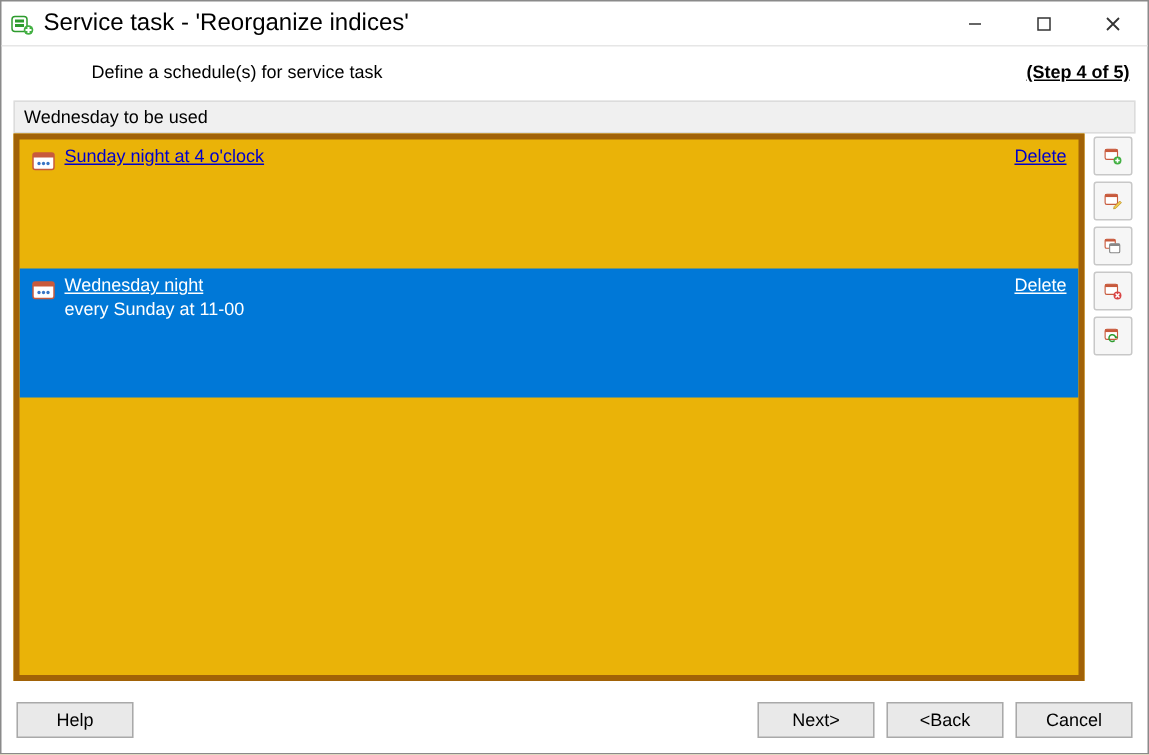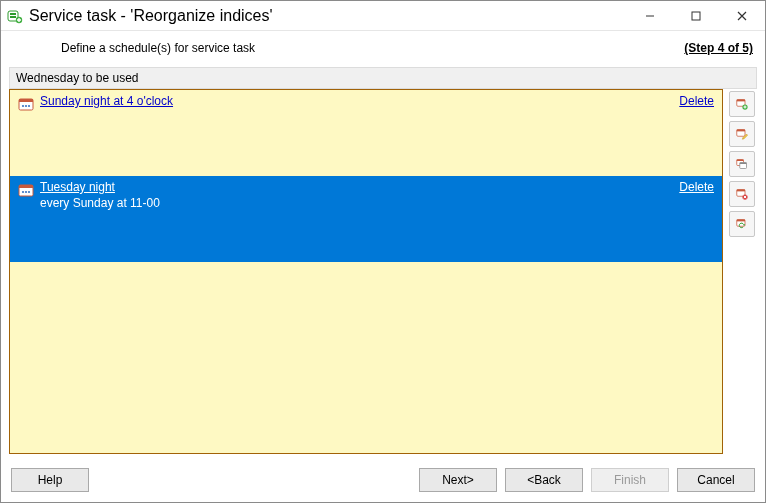--- a/index.html
+++ b/index.html
@@ -10,21 +10,21 @@
   .titlebar .title { flex: 1; color: #000; font-size: 16px; }
   .winbtns { display: flex; height: 100%; }
   .winbtn { width: 46px; height: 30px; display: flex; align-items: center; justify-content: center; color: #333; background: transparent; border: none; }
   .winbtn svg { width: 10px; height: 10px; }
   .header { display: flex; align-items: center; justify-content: space-between; padding: 10px 12px 12px 12px; margin-left: 48px; }
   .header .instr { color: #000; }
   .header .step { font-weight: bold; text-decoration: underline; }
   .body { flex: 1; display: flex; flex-direction: column; padding: 0 8px 8px 8px; min-height: 0; }
   .panel-label { background: #f0f0f0; border: 1px solid #dcdcdc; padding: 3px 6px; margin: 0 0 0 0; }
   .main-row { flex: 1; display: flex; gap: 6px; min-height: 0; margin-top: 0; }
-  .listbox { flex: 1; border: 1px solid #a16207; background: #fef9c3; overflow: auto; }
+  .listbox { flex: 1; border: 4px solid #a16207; background: #eab308; overflow: auto; }
   .item { padding: 4px 8px 4px 8px; display: flex; align-items: flex-start; gap: 6px; }
   .item.selected { background: #0078d7; color: #fff; }
   .item .icon { width: 16px; height: 16px; flex: 0 0 16px; display: inline-flex; align-items: center; justify-content: center; margin-top: 2px; }
   .item .content { flex: 1; display: flex; flex-direction: column; gap: 2px; }
   .item .row1 { display: flex; align-items: baseline; justify-content: space-between; gap: 8px; }
   .item .name { color: #0000cc; text-decoration: underline; cursor: pointer; }
   .item.selected .name { color: #fff; }
   .item .del { color: #0000cc; text-decoration: underline; cursor: pointer; }
   .item.selected .del { color: #fff; }
   .item .desc { color: #fff; }
@@ -107,21 +107,21 @@
             <svg viewBox="0 0 16 16">
               <rect x="1" y="3" width="14" height="11" rx="1.5" fill="#fff" stroke="#c85a3c" stroke-width="1"></rect>
               <rect x="1" y="3" width="14" height="3" fill="#c85a3c"></rect>
               <circle cx="5" cy="10" r="1.1" fill="#3a75c4"></circle>
               <circle cx="8" cy="10" r="1.1" fill="#3a75c4"></circle>
               <circle cx="11" cy="10" r="1.1" fill="#3a75c4"></circle>
             </svg>
           </span>
           <div class="content">
             <div class="row1">
-              <a class="name">Tuesday night</a>
+              <a class="name">Wednesday night</a>
               <a class="del">Delete</a>
             </div>
             <span class="desc">every Sunday at 11-00</span>
           </div>
         </div>
 
       </div>
 
       <div class="sidebtns">
         <button class="iconbtn">
@@ -165,17 +165,16 @@
         </button>
       </div>
     </div>
   </div>
 
   <div class="footer">
     <button class="btn">Help</button>
     <div class="spacer"></div>
     <button class="btn">Next&gt;</button>
     <button class="btn">&lt;Back</button>
-    <button class="btn disabled">Finish</button>
     <button class="btn">Cancel</button>
   </div>
 
 </div>
 
 </body></html>

